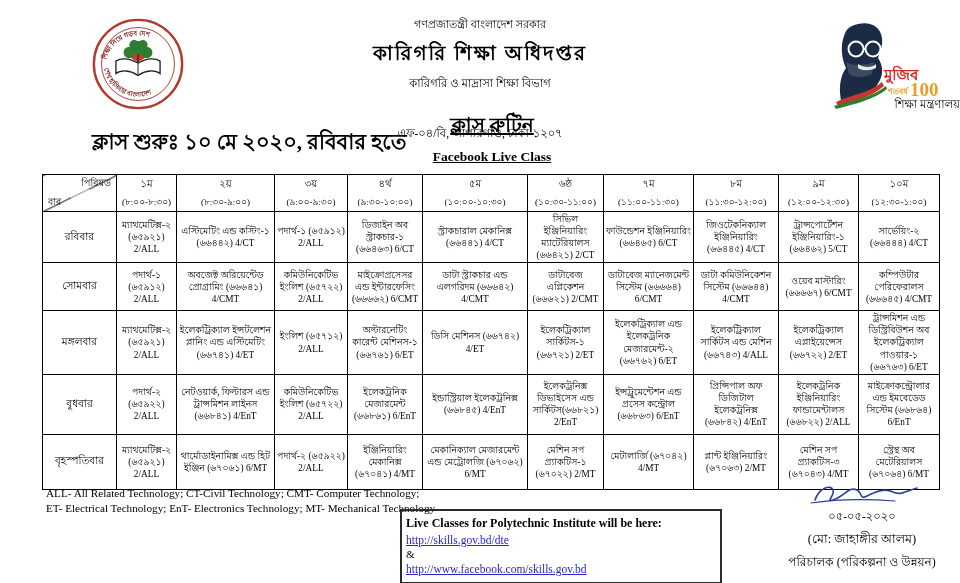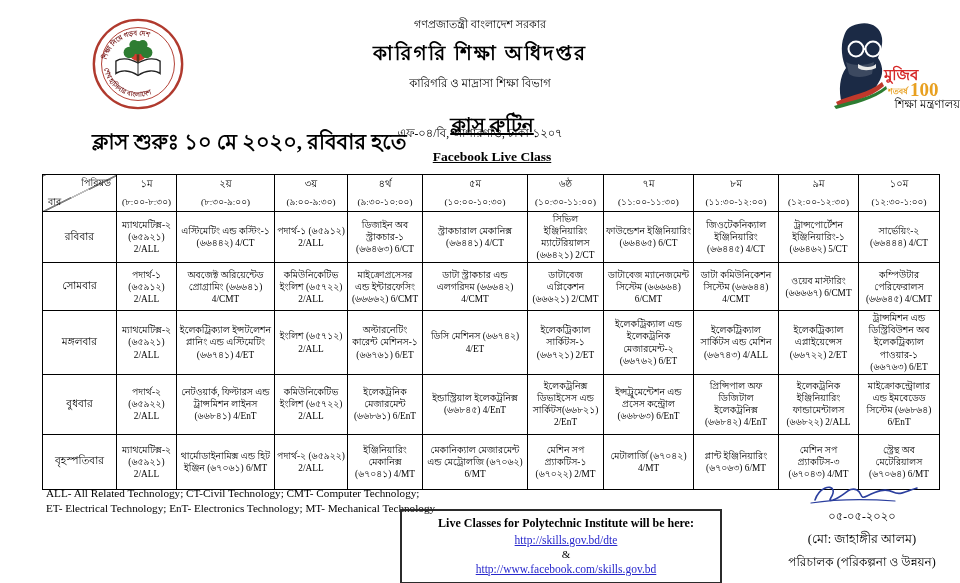--- a/index.html
+++ b/index.html
@@ -46,21 +46,21 @@
     position:relative; font-weight:normal;
     background-image:linear-gradient(to bottom right,
       transparent 49.4%, #000 49.4%, #000 50.6%, transparent 50.6%);
   }
   .corner-top    { position:absolute; top:1px; right:5px; font-size:9.5px; }
   .corner-bottom { position:absolute; bottom:1px; left:5px; font-size:9.5px; }
   
   .legend { position:absolute; left:46px; top:486px; font-size:11.2px; line-height:15px; }
   .live-box {
     position:absolute; left:400px; top:509px; width:322px;
-    border:2px solid #2b2b2b; text-align:center; padding:5px 6px 7px 16px;
+    border:2px solid #2b2b2b; text-align:left; padding:5px 6px 7px 4px;
   }
   .live-box-title { font-size:12px; font-weight:bold; }
   .live-link { display:block; font-size:11.5px; color:#2727cc; text-decoration:underline; margin-top:3px; }
   .amp { font-size:11px; margin-top:2px; }
   .signature-block { position:absolute; left:772px; top:482px; width:180px; text-align:center; }
   .sign-script { display:block; margin:0 auto; }
   .sign-date { font-size:11.5px; margin-top:0px; }
   .sign-name { font-size:12.5px; margin-top:3px; }
   .sign-designation { font-size:12px; margin-top:3px; }
 </style>
@@ -244,21 +244,21 @@
         </tr>
         <tr>
           <td class="day-cell">বৃহস্পতিবার</td>
           <td class="class-cell">ম্যাথমেটিক্স-২ (৬৫৯২১) 2/ALL</td>
           <td class="class-cell">থার্মোডাইনামিক্স এন্ড হিট ইঞ্জিন (৬৭০৬১) 6/MT</td>
           <td class="class-cell">পদার্থ-২ (৬৫৯২২) 2/ALL</td>
           <td class="class-cell">ইঞ্জিনিয়ারিং মেকানিক্স (৬৭০৪১) 4/MT</td>
           <td class="class-cell">মেকানিক্যাল মেজারমেন্ট এন্ড মেট্রোলজি (৬৭০৬২) 6/MT</td>
           <td class="class-cell">মেশিন সপ প্র্যাকটিস-১ (৬৭০২২) 2/MT</td>
           <td class="class-cell">মেটালার্জি (৬৭০৪২) 4/MT</td>
-          <td class="class-cell">প্লান্ট ইঞ্জিনিয়ারিং (৬৭০৬৩) 6/MT</td>
+          <td class="class-cell">প্লান্ট ইঞ্জিনিয়ারিং (৬৭০৬৩) 2/MT</td>
           <td class="class-cell">মেশিন সপ প্র্যাকটিস-৩ (৬৭০৪৩) 4/MT</td>
           <td class="class-cell">স্ট্রেন্থ অব মেটেরিয়ালস (৬৭০৬৪) 6/MT</td>
         </tr>
       </tbody>
   </table>
 
   <div class="legend">
     <div>ALL- All Related Technology; CT-Civil Technology; CMT- Computer Technology;</div>
     <div>ET- Electrical Technology; EnT- Electronics Technology; MT- Mechanical Technology</div>
   </div>

